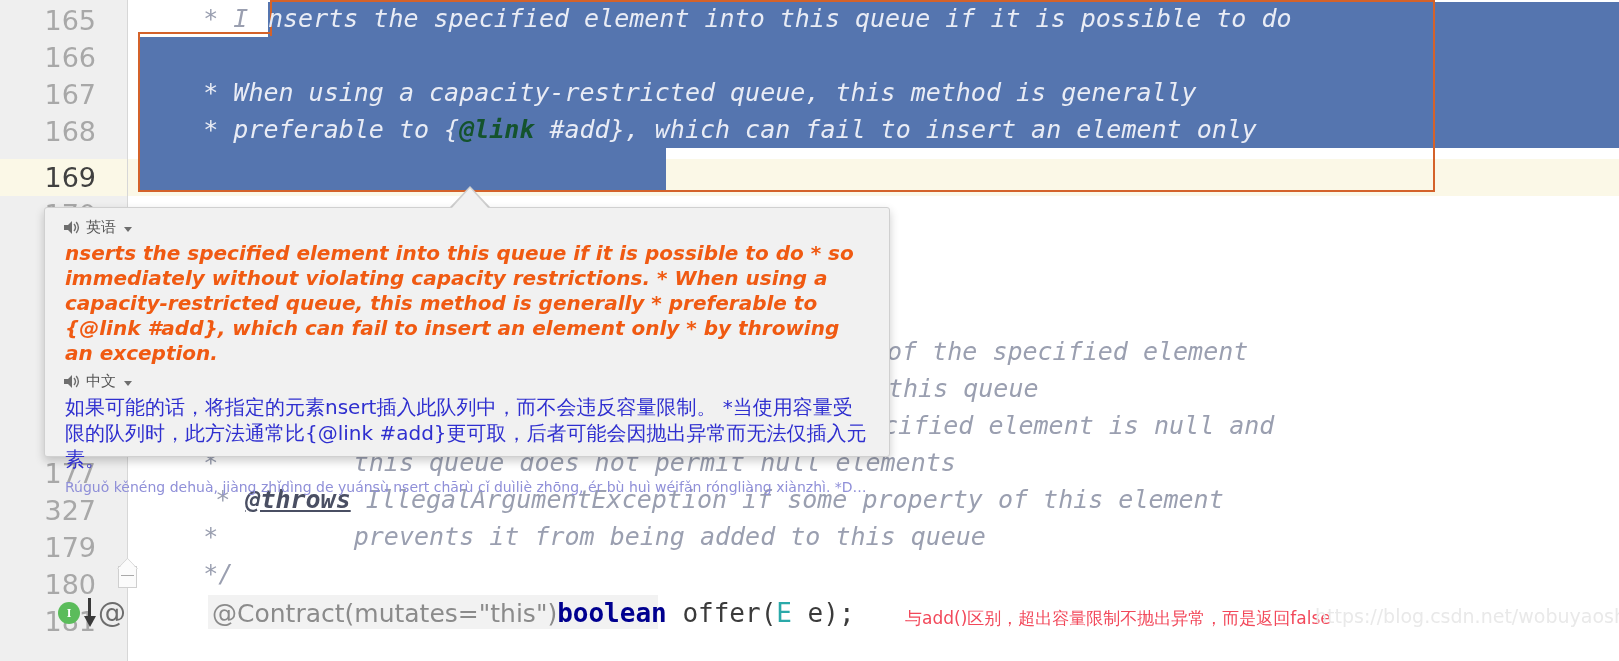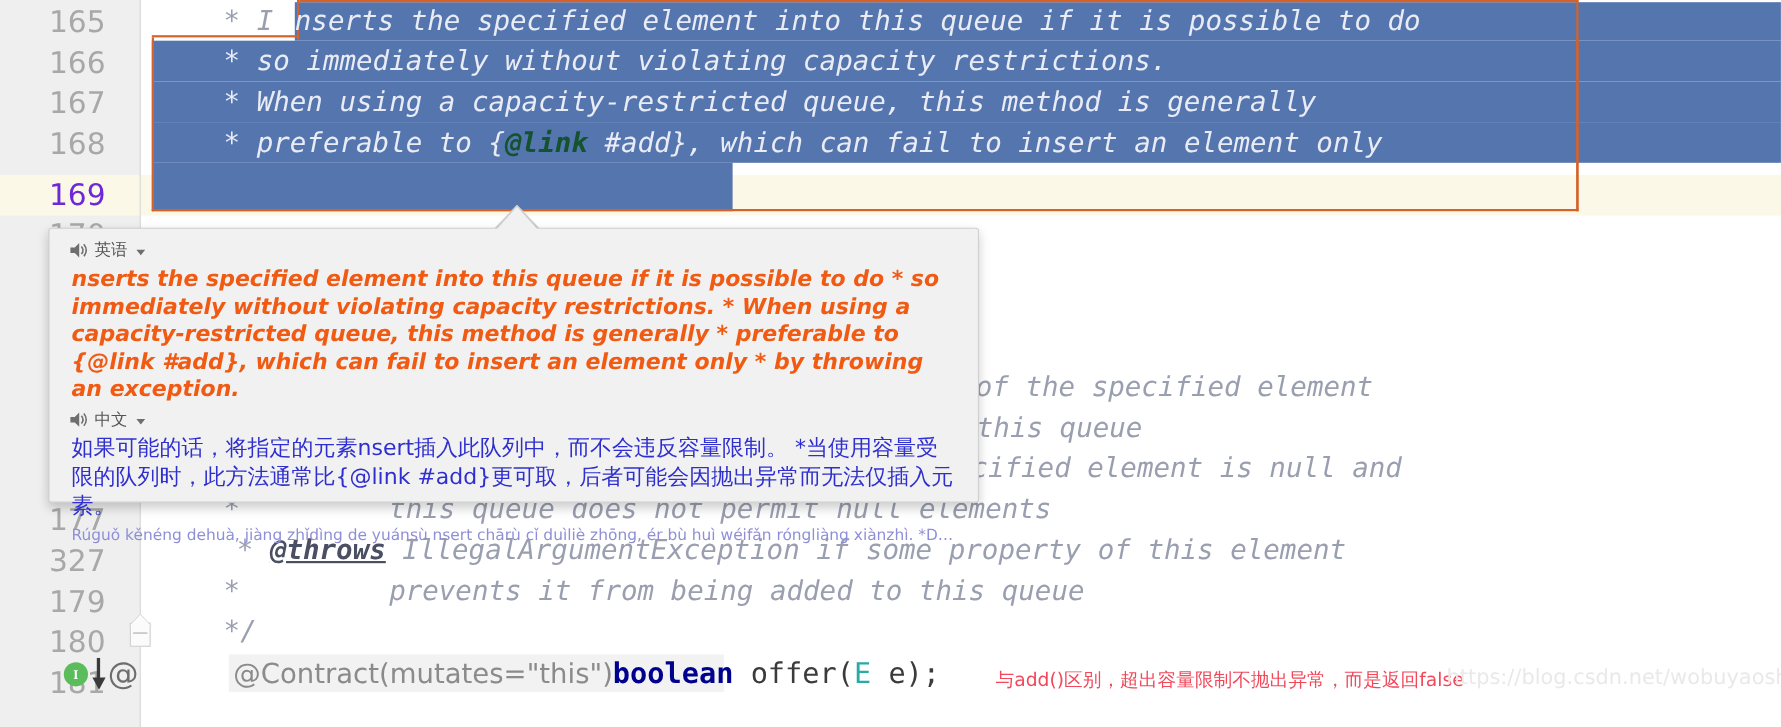--- a/index.html
+++ b/index.html
@@ -15,21 +15,21 @@
   
   .gutter{
     position:absolute;left:0;top:0;width:128px;height:661px;
     background:#efefef;
   }
   .ln{
     position:absolute;left:0;width:96px;text-align:right;
     font-family:"DejaVu Sans", sans-serif;
     font-size:27px;color:#a8a8a8;line-height:37px;letter-spacing:0px;
   }
-  .ln.current{color:#6d28d9;}
+  .ln.current{color:#404040;}
 
   .cur-line-gutter{
     position:absolute;left:0;top:159px;width:128px;height:37px;background:#fbf8e7;
   }
 
   
   .fold-marker{
     position:absolute;left:118px;top:566px;width:19px;height:22px;
     border:1px solid #cfcfcf;background:#fbfbfb;box-sizing:border-box;
   }
@@ -170,21 +170,20 @@
   </div>
 
   <div class="sel" style="left:268px;top:2px;width:1351px;height:35px;"></div>
   <div class="sel" style="left:138px;top:37px;width:1481px;height:37px;"></div>
   <div class="sel" style="left:138px;top:74px;width:1481px;height:37px;"></div>
   <div class="sel" style="left:138px;top:111px;width:1481px;height:37px;"></div>
   <div class="sel" style="left:138px;top:148px;width:528px;height:44px;"></div>
 
   <div class="code" style="z-index:3;">
     <div class="cl" style="top:0px;left:0px;"><span class="cmt-w" style="margin-left:140px;">nserts the specified element into this queue if it is possible to do</span></div>
-    <div class="cl" style="top:37px;left:0px;"><span class="cmt-w">     * so immediately without violating capacity restrictions.</span></div>
     <div class="cl" style="top:74px;left:0px;"><span class="cmt-w">     * When using a capacity-restricted queue, this method is generally</span></div>
     <div class="cl" style="top:111px;left:0px;"><span class="cmt-w">     * preferable to {</span><span class="tagb-w">@link</span><span class="cmt-w"> #add}, which can fail to insert an element only</span></div>
   </div>
 
   <div class="sel-border" style="left:272px;top:0px;width:1163px;height:4px;border-bottom:none;border-left:none;border-right:none;"></div>
   <div class="sel-border" style="left:138px;top:34px;width:1297px;height:158px;border-top:none;"></div>
   <div class="sel-border" style="left:138px;top:32px;width:134px;height:4px;border-bottom:none;border-left:none;border-right:none;"></div>
   <div class="sel-border" style="left:270px;top:0px;width:4px;height:36px;border-top:none;border-bottom:none;border-right:none;"></div>
   <div class="sel-border" style="left:1433px;top:0px;width:4px;height:192px;border-top:none;border-bottom:none;border-right:none;"></div>
 

